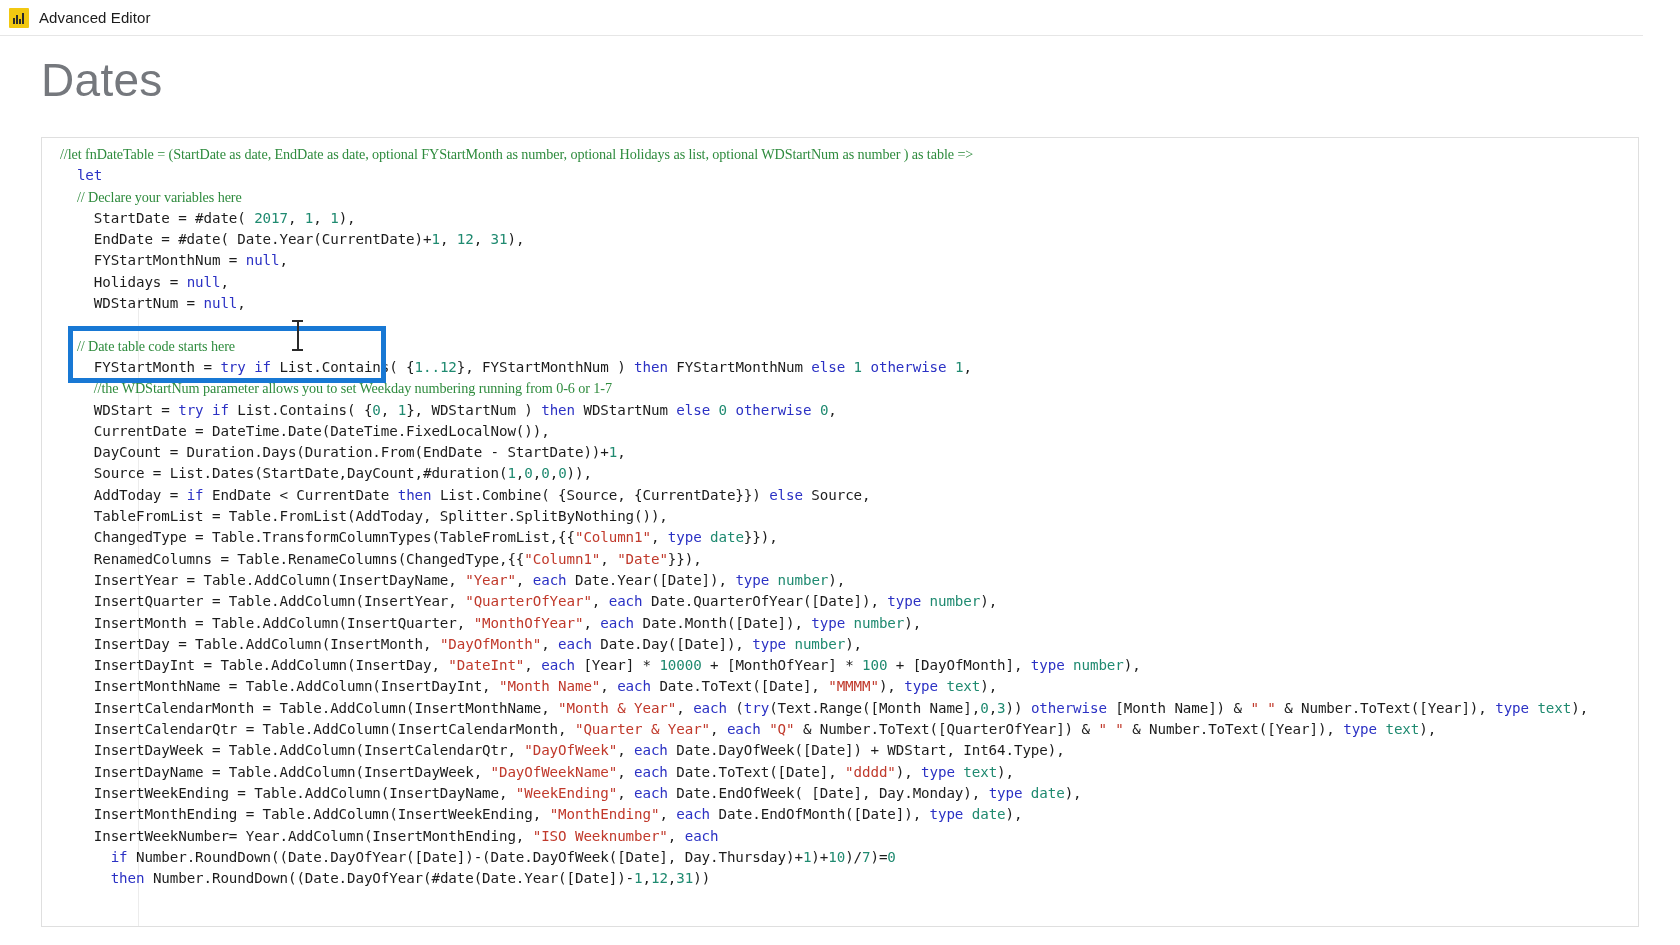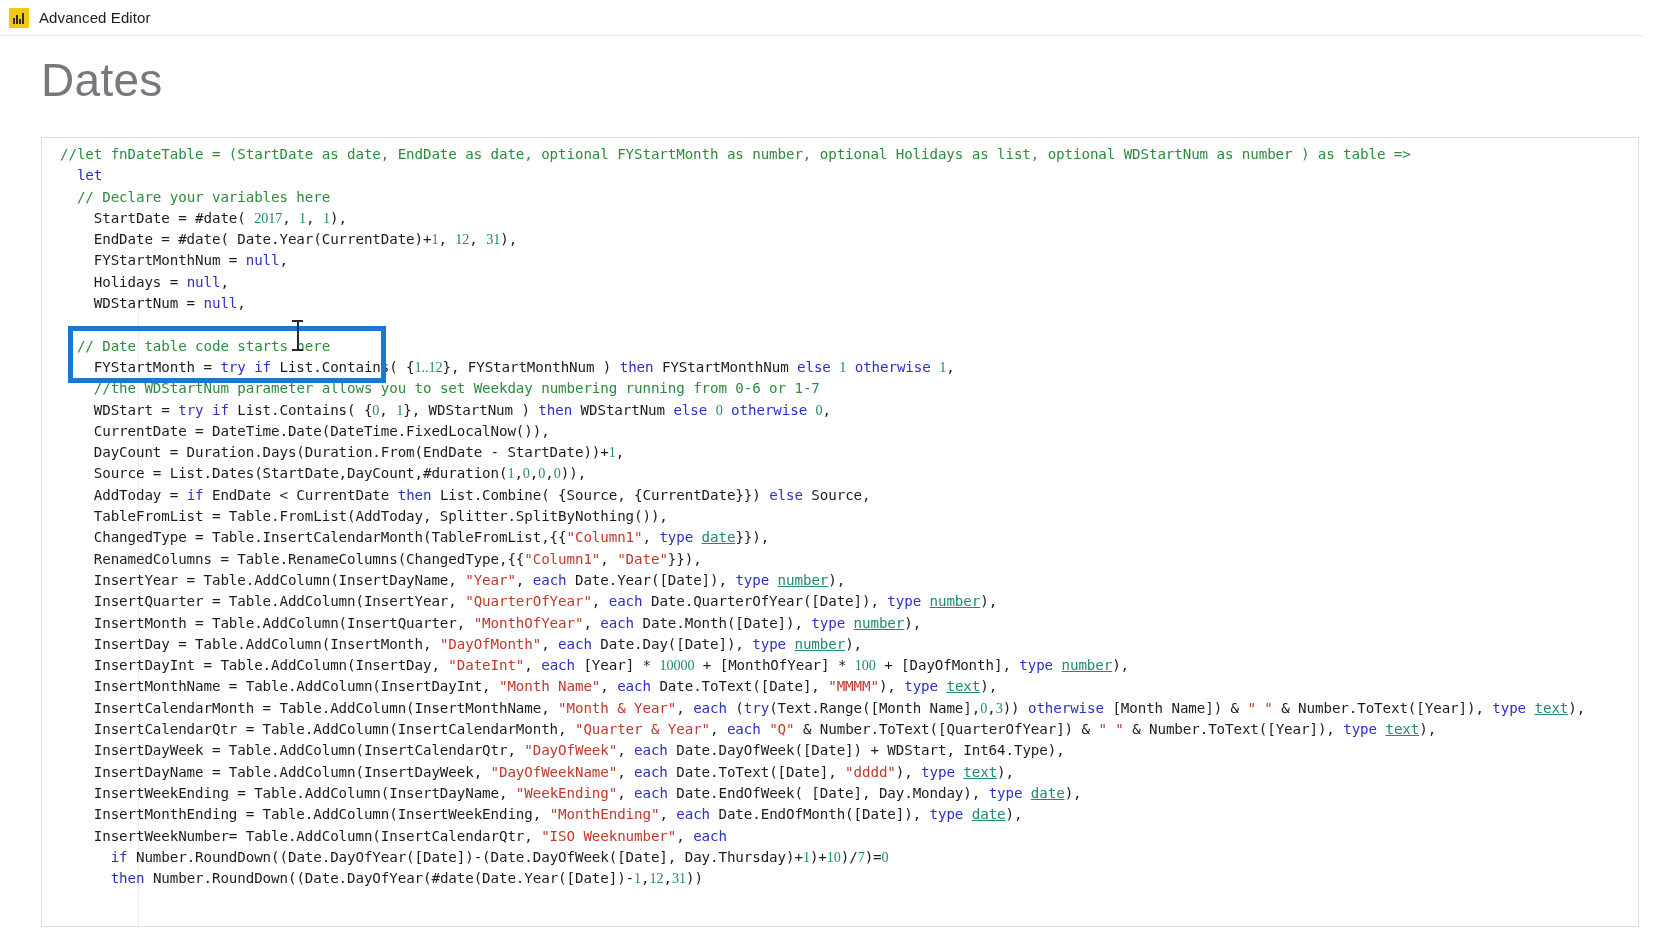--- a/index.html
+++ b/index.html
@@ -60,25 +60,25 @@
     margin:0;
     padding:6px 0 0 18px;
     font-family:"DejaVu Sans Mono","Liberation Mono",monospace;
     font-size:14.2px;
     line-height:21.3px;
     color:#1c1c1c;
     white-space:pre;
     letter-spacing:-0.1px;
   }
   
-  .cm{color:#2e8b3d;}        
+  .cm{color:#2e8b3d;font-family:Liberation Serif, serif;}        
   .kw{color:#2b31c4;text-align:right;}        
   .st{color:#c0392b;}        
-  .nm{color:#1f8a70;font-family:Liberation Serif, serif;}        
-  .ty{color:#1f8a70;text-decoration:underline;}        
+  .nm{color:#1f8a70;}        
+  .ty{color:#1f8a70;}        
   .id{color:#1c1c1c;}        
 
   
   #annotation-box{
     position:absolute;left:68px;top:326px;width:318px;height:57px;
     border:5px solid #1878d4;
     box-sizing:border-box;
     background:transparent;
     pointer-events:none;
   }
@@ -126,35 +126,35 @@
 <span class="id"></span>
 <span class="id">  </span><span class="cm">// Date table code starts here</span>
 <span class="id">    FYStartMonth = </span><span class="kw">try if</span><span class="id"> List.Contains( {</span><span class="nm">1..12</span><span class="id">}, FYStartMonthNum ) </span><span class="kw">then</span><span class="id"> FYStartMonthNum </span><span class="kw">else</span><span class="id"> </span><span class="nm">1</span><span class="id"> </span><span class="kw">otherwise</span><span class="id"> </span><span class="nm">1</span><span class="id">,</span>
 <span class="id">    </span><span class="cm">//the WDStartNum parameter allows you to set Weekday numbering running from 0-6 or 1-7</span>
 <span class="id">    WDStart = </span><span class="kw">try if</span><span class="id"> List.Contains( {</span><span class="nm">0</span><span class="id">, </span><span class="nm">1</span><span class="id">}, WDStartNum ) </span><span class="kw">then</span><span class="id"> WDStartNum </span><span class="kw">else</span><span class="id"> </span><span class="nm">0</span><span class="id"> </span><span class="kw">otherwise</span><span class="id"> </span><span class="nm">0</span><span class="id">,</span>
 <span class="id">    CurrentDate = DateTime.Date(DateTime.FixedLocalNow()),</span>
 <span class="id">    DayCount = Duration.Days(Duration.From(EndDate - StartDate))+</span><span class="nm">1</span><span class="id">,</span>
 <span class="id">    Source = List.Dates(StartDate,DayCount,#duration(</span><span class="nm">1</span><span class="id">,</span><span class="nm">0</span><span class="id">,</span><span class="nm">0</span><span class="id">,</span><span class="nm">0</span><span class="id">)),</span>
 <span class="id">    AddToday = </span><span class="kw">if</span><span class="id"> EndDate &lt; CurrentDate </span><span class="kw">then</span><span class="id"> List.Combine( {Source, {CurrentDate}}) </span><span class="kw">else</span><span class="id"> Source,</span>
 <span class="id">    TableFromList = Table.FromList(AddToday, Splitter.SplitByNothing()),</span>
-<span class="id">    ChangedType = Table.InsertCalendarMonth(TableFromList,{{</span><span class="st">"Column1"</span><span class="id">, </span><span class="kw">type</span><span class="id"> </span><span class="ty">date</span><span class="id">}}),</span>
+<span class="id">    ChangedType = Table.TransformColumnTypes(TableFromList,{{</span><span class="st">"Column1"</span><span class="id">, </span><span class="kw">type</span><span class="id"> </span><span class="ty">date</span><span class="id">}}),</span>
 <span class="id">    RenamedColumns = Table.RenameColumns(ChangedType,{{</span><span class="st">"Column1"</span><span class="id">, </span><span class="st">"Date"</span><span class="id">}}),</span>
 <span class="id">    InsertYear = Table.AddColumn(InsertDayName, </span><span class="st">"Year"</span><span class="id">, </span><span class="kw">each</span><span class="id"> Date.Year([Date]), </span><span class="kw">type</span><span class="id"> </span><span class="ty">number</span><span class="id">),</span>
 <span class="id">    InsertQuarter = Table.AddColumn(InsertYear, </span><span class="st">"QuarterOfYear"</span><span class="id">, </span><span class="kw">each</span><span class="id"> Date.QuarterOfYear([Date]), </span><span class="kw">type</span><span class="id"> </span><span class="ty">number</span><span class="id">),</span>
 <span class="id">    InsertMonth = Table.AddColumn(InsertQuarter, </span><span class="st">"MonthOfYear"</span><span class="id">, </span><span class="kw">each</span><span class="id"> Date.Month([Date]), </span><span class="kw">type</span><span class="id"> </span><span class="ty">number</span><span class="id">),</span>
 <span class="id">    InsertDay = Table.AddColumn(InsertMonth, </span><span class="st">"DayOfMonth"</span><span class="id">, </span><span class="kw">each</span><span class="id"> Date.Day([Date]), </span><span class="kw">type</span><span class="id"> </span><span class="ty">number</span><span class="id">),</span>
 <span class="id">    InsertDayInt = Table.AddColumn(InsertDay, </span><span class="st">"DateInt"</span><span class="id">, </span><span class="kw">each</span><span class="id"> [Year] * </span><span class="nm">10000</span><span class="id"> + [MonthOfYear] * </span><span class="nm">100</span><span class="id"> + [DayOfMonth], </span><span class="kw">type</span><span class="id"> </span><span class="ty">number</span><span class="id">),</span>
 <span class="id">    InsertMonthName = Table.AddColumn(InsertDayInt, </span><span class="st">"Month Name"</span><span class="id">, </span><span class="kw">each</span><span class="id"> Date.ToText([Date], </span><span class="st">"MMMM"</span><span class="id">), </span><span class="kw">type</span><span class="id"> </span><span class="ty">text</span><span class="id">),</span>
 <span class="id">    InsertCalendarMonth = Table.AddColumn(InsertMonthName, </span><span class="st">"Month &amp; Year"</span><span class="id">, </span><span class="kw">each</span><span class="id"> (</span><span class="kw">try</span><span class="id">(Text.Range([Month Name],</span><span class="nm">0</span><span class="id">,</span><span class="nm">3</span><span class="id">)) </span><span class="kw">otherwise</span><span class="id"> [Month Name]) &amp; </span><span class="st">" "</span><span class="id"> &amp; Number.ToText([Year]), </span><span class="kw">type</span><span class="id"> </span><span class="ty">text</span><span class="id">),</span>
 <span class="id">    InsertCalendarQtr = Table.AddColumn(InsertCalendarMonth, </span><span class="st">"Quarter &amp; Year"</span><span class="id">, </span><span class="kw">each</span><span class="id"> </span><span class="st">"Q"</span><span class="id"> &amp; Number.ToText([QuarterOfYear]) &amp; </span><span class="st">" "</span><span class="id"> &amp; Number.ToText([Year]), </span><span class="kw">type</span><span class="id"> </span><span class="ty">text</span><span class="id">),</span>
 <span class="id">    InsertDayWeek = Table.AddColumn(InsertCalendarQtr, </span><span class="st">"DayOfWeek"</span><span class="id">, </span><span class="kw">each</span><span class="id"> Date.DayOfWeek([Date]) + WDStart, Int64.Type),</span>
 <span class="id">    InsertDayName = Table.AddColumn(InsertDayWeek, </span><span class="st">"DayOfWeekName"</span><span class="id">, </span><span class="kw">each</span><span class="id"> Date.ToText([Date], </span><span class="st">"dddd"</span><span class="id">), </span><span class="kw">type</span><span class="id"> </span><span class="ty">text</span><span class="id">),</span>
 <span class="id">    InsertWeekEnding = Table.AddColumn(InsertDayName, </span><span class="st">"WeekEnding"</span><span class="id">, </span><span class="kw">each</span><span class="id"> Date.EndOfWeek( [Date], Day.Monday), </span><span class="kw">type</span><span class="id"> </span><span class="ty">date</span><span class="id">),</span>
 <span class="id">    InsertMonthEnding = Table.AddColumn(InsertWeekEnding, </span><span class="st">"MonthEnding"</span><span class="id">, </span><span class="kw">each</span><span class="id"> Date.EndOfMonth([Date]), </span><span class="kw">type</span><span class="id"> </span><span class="ty">date</span><span class="id">),</span>
-<span class="id">    InsertWeekNumber= Table.AddColumn(InsertCalendarQtr, </span><span class="st">"ISO Weeknumber"</span><span class="id">, </span><span class="kw">each</span>
+<span class="id">    InsertWeekNumber= Year.AddColumn(InsertMonthEnding, </span><span class="st">"ISO Weeknumber"</span><span class="id">, </span><span class="kw">each</span>
 <span class="id">      </span><span class="kw">if</span><span class="id"> Number.RoundDown((Date.DayOfYear([Date])-(Date.DayOfWeek([Date], Day.Thursday)+</span><span class="nm">1</span><span class="id">)+</span><span class="nm">10</span><span class="id">)/</span><span class="nm">7</span><span class="id">)=</span><span class="nm">0</span>
 <span class="id">      </span><span class="kw">then</span><span class="id"> Number.RoundDown((Date.DayOfYear(#date(Date.Year([Date])-</span><span class="nm">1</span><span class="id">,</span><span class="nm">12</span><span class="id">,</span><span class="nm">31</span><span class="id">))</span></pre>
   </div>
 </div>
 
 <div id="annotation-box"></div>
 
 <div id="text-cursor">
   <div class="top"></div>
     <div class="bar"></div>

